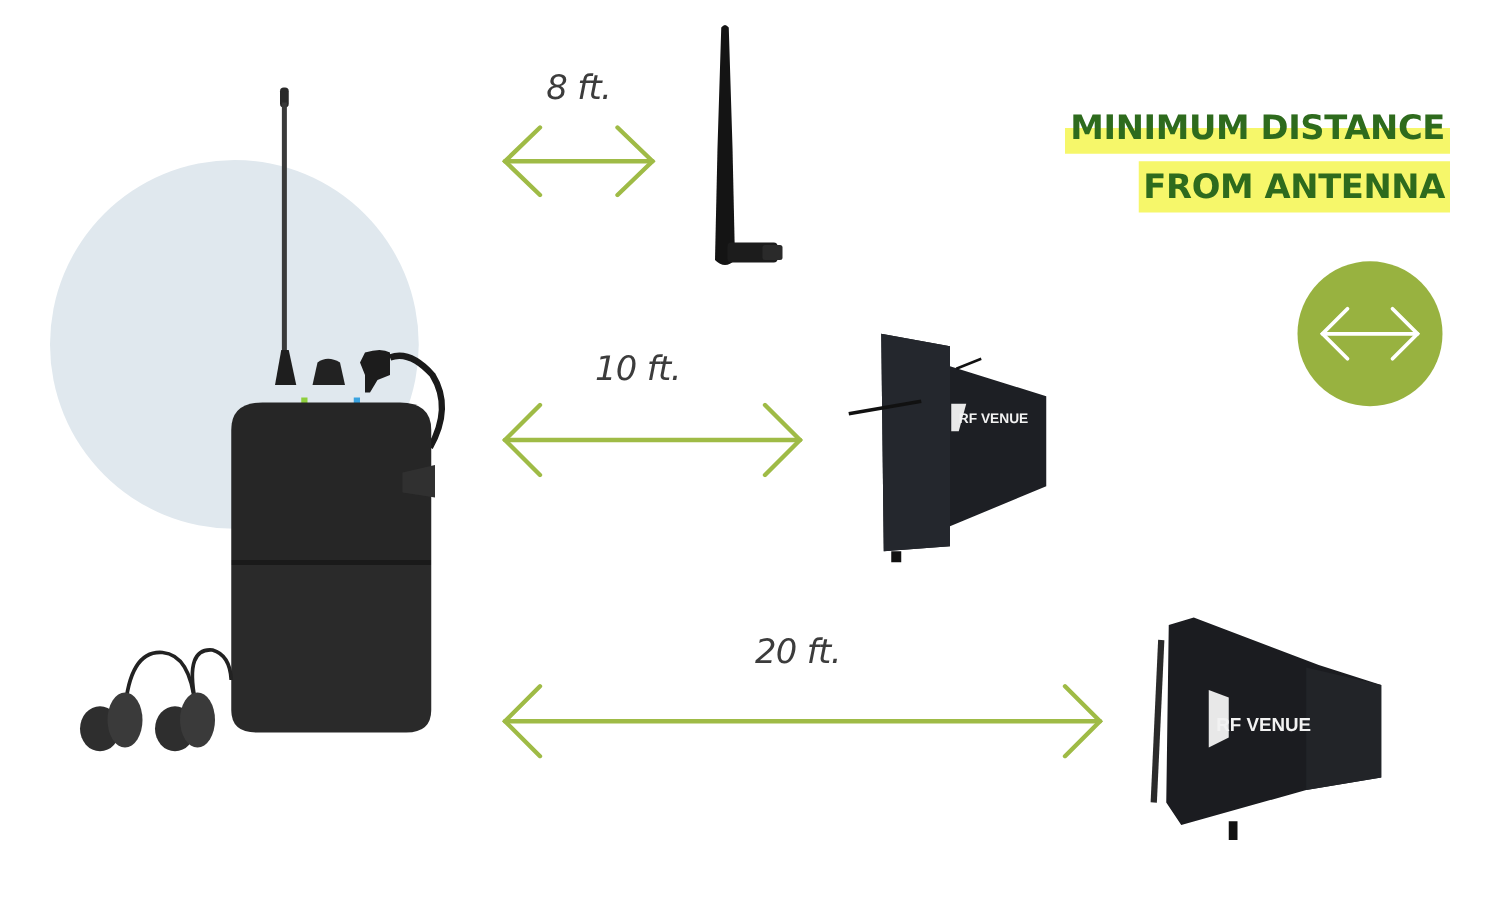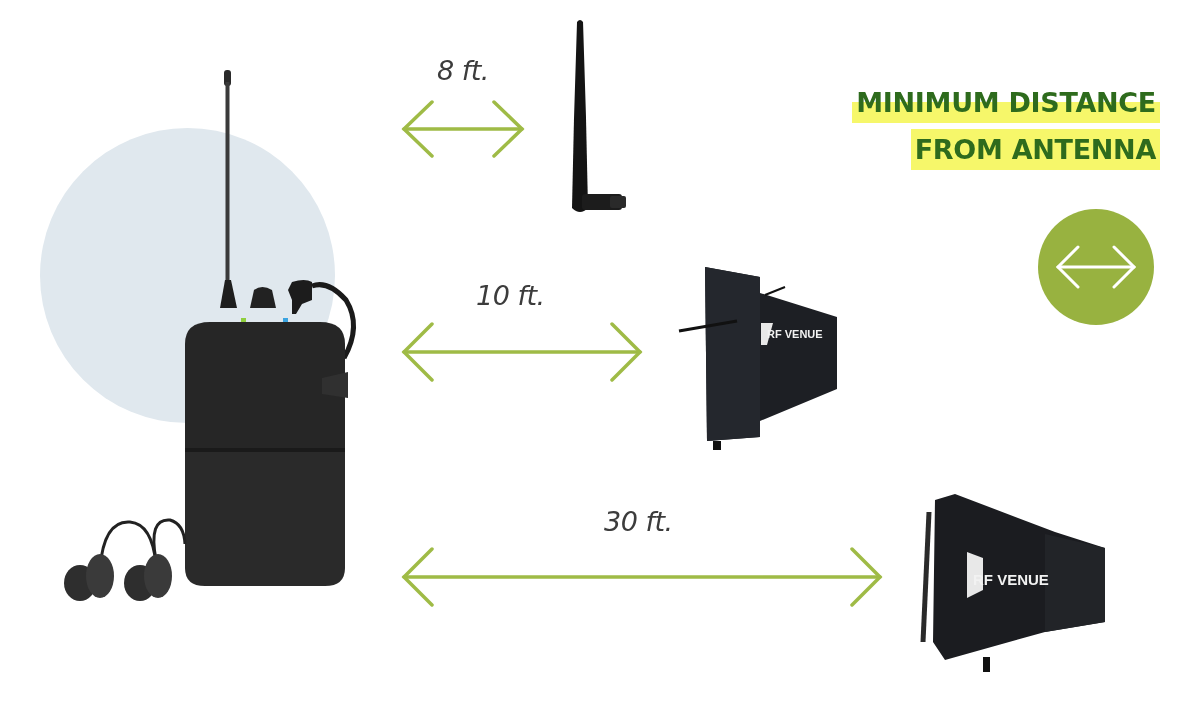--- a/index.html
+++ b/index.html
@@ -101,21 +101,21 @@
     <path d="M30 2 L85 12 L85 28 L162 52 L162 124 L85 156 L85 172 L32 176 Z" fill="#1d1f24"></path>
     <path d="M30 2 L85 12 L85 172 L32 176 Z" fill="#24272d"></path>
     <line x1="4" y1="66" x2="62" y2="56" stroke="#111" stroke-width="3"></line>
     <line x1="90" y1="30" x2="110" y2="22" stroke="#111" stroke-width="2"></line>
     <polygon points="86,58 98,58 92,80 86,80" fill="#e8e8e8"></polygon>
     <text x="92" y="73" font-family="Liberation Sans, sans-serif" font-size="11" font-weight="bold" fill="#f2f2f2">RF VENUE</text>
     <rect x="38" y="176" width="8" height="9" fill="#111"></rect>
   </svg>
 </div>
 
-<div class="abs dist-label" style="left:604px;top:506px;">30 ft.</div>
+<div class="abs dist-label" style="left:604px;top:506px;">20 ft.</div>
 <div class="abs" style="left:400px;top:547px;">
   <svg width="484" height="60" viewBox="0 0 484 60">
     <g stroke="#9fbb46" stroke-width="3.5" fill="none" stroke-linecap="round">
       <line x1="4" y1="30" x2="480" y2="30"></line>
       <polyline points="32,2 4,30 32,58"></polyline>
       <polyline points="452,2 480,30 452,58"></polyline>
     </g>
   </svg>
 </div>
 

